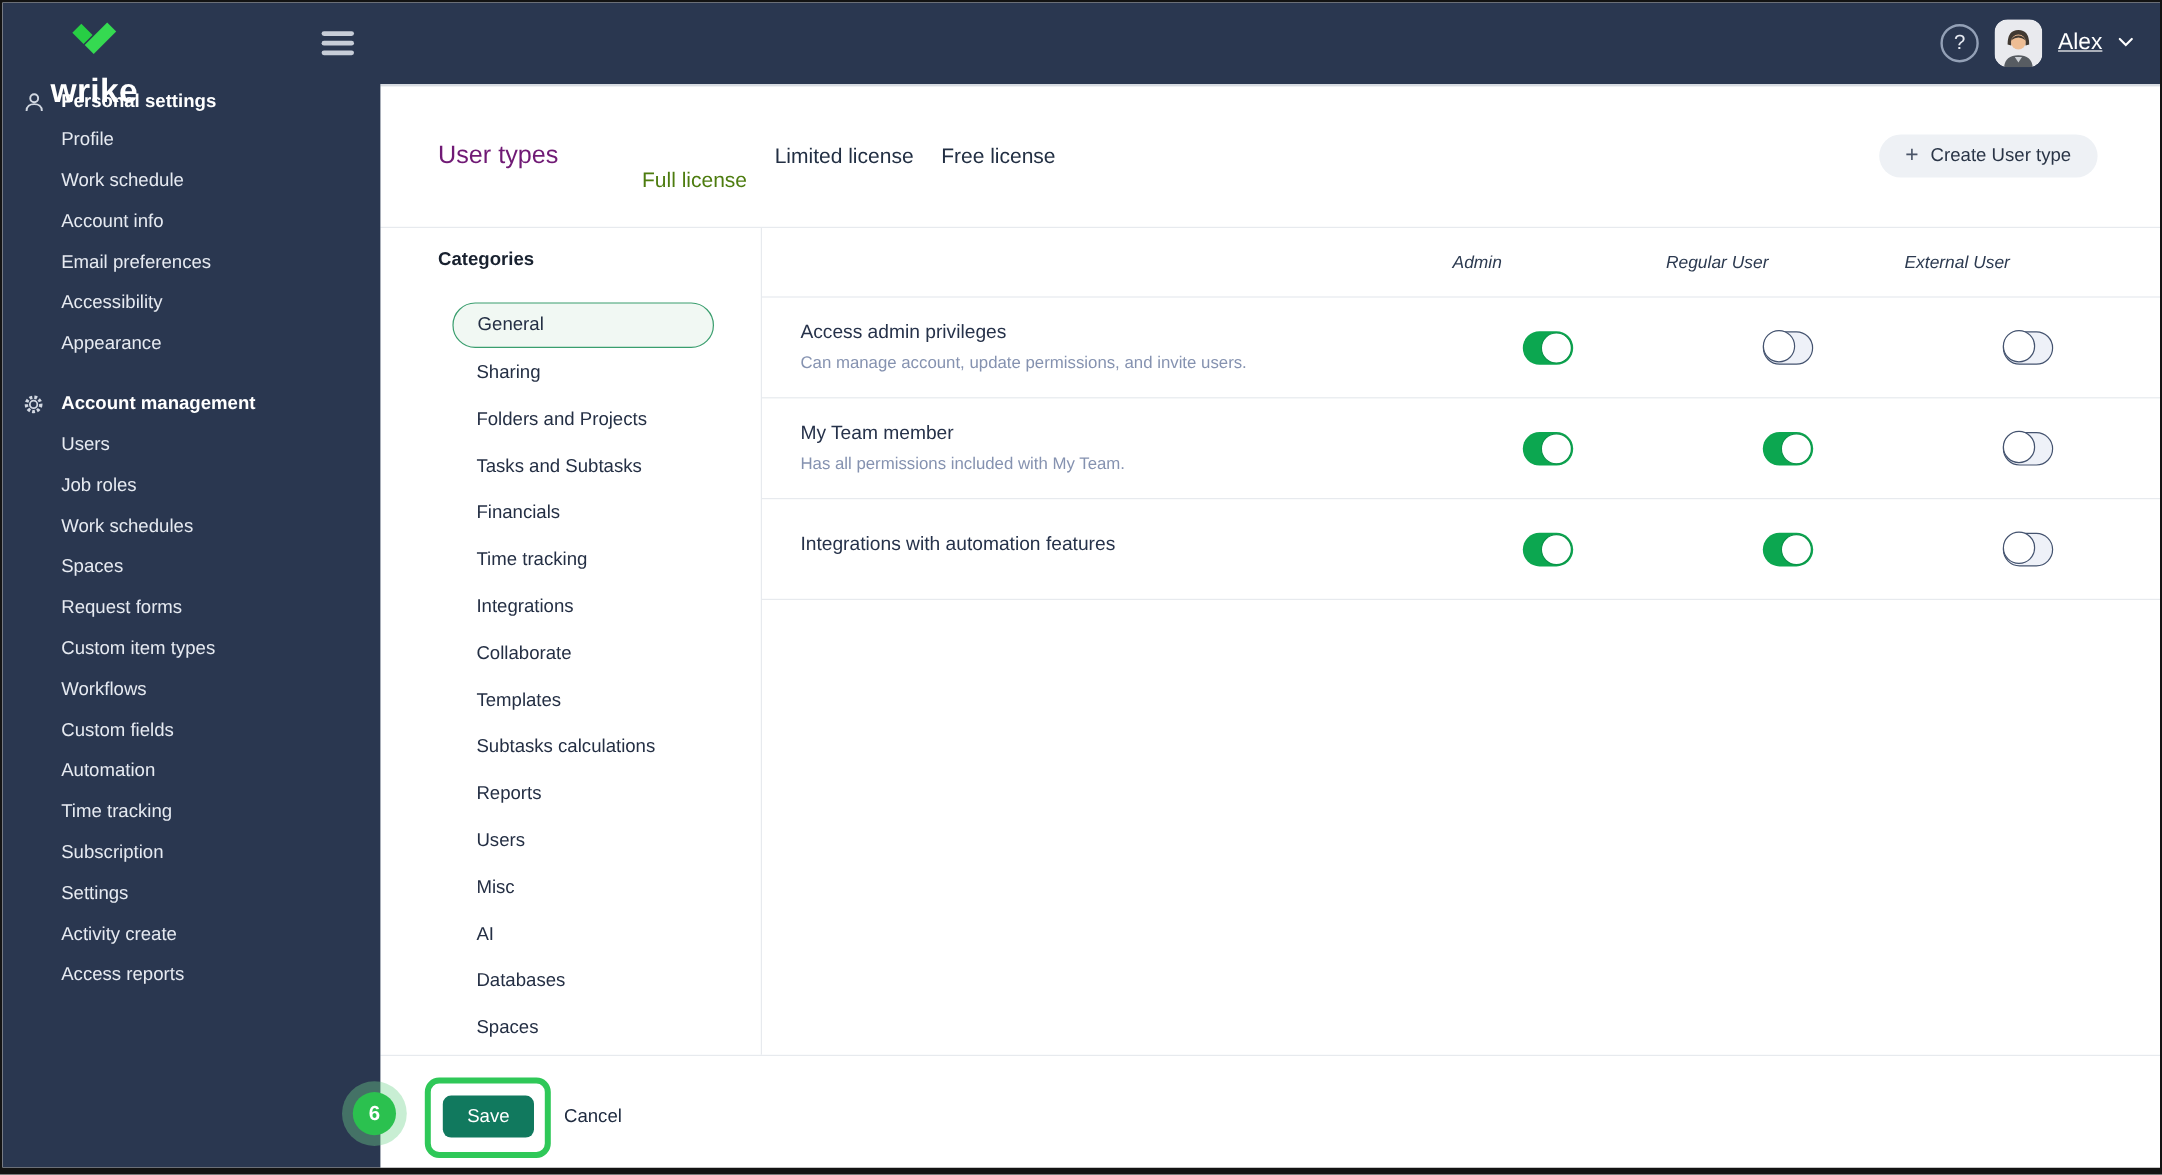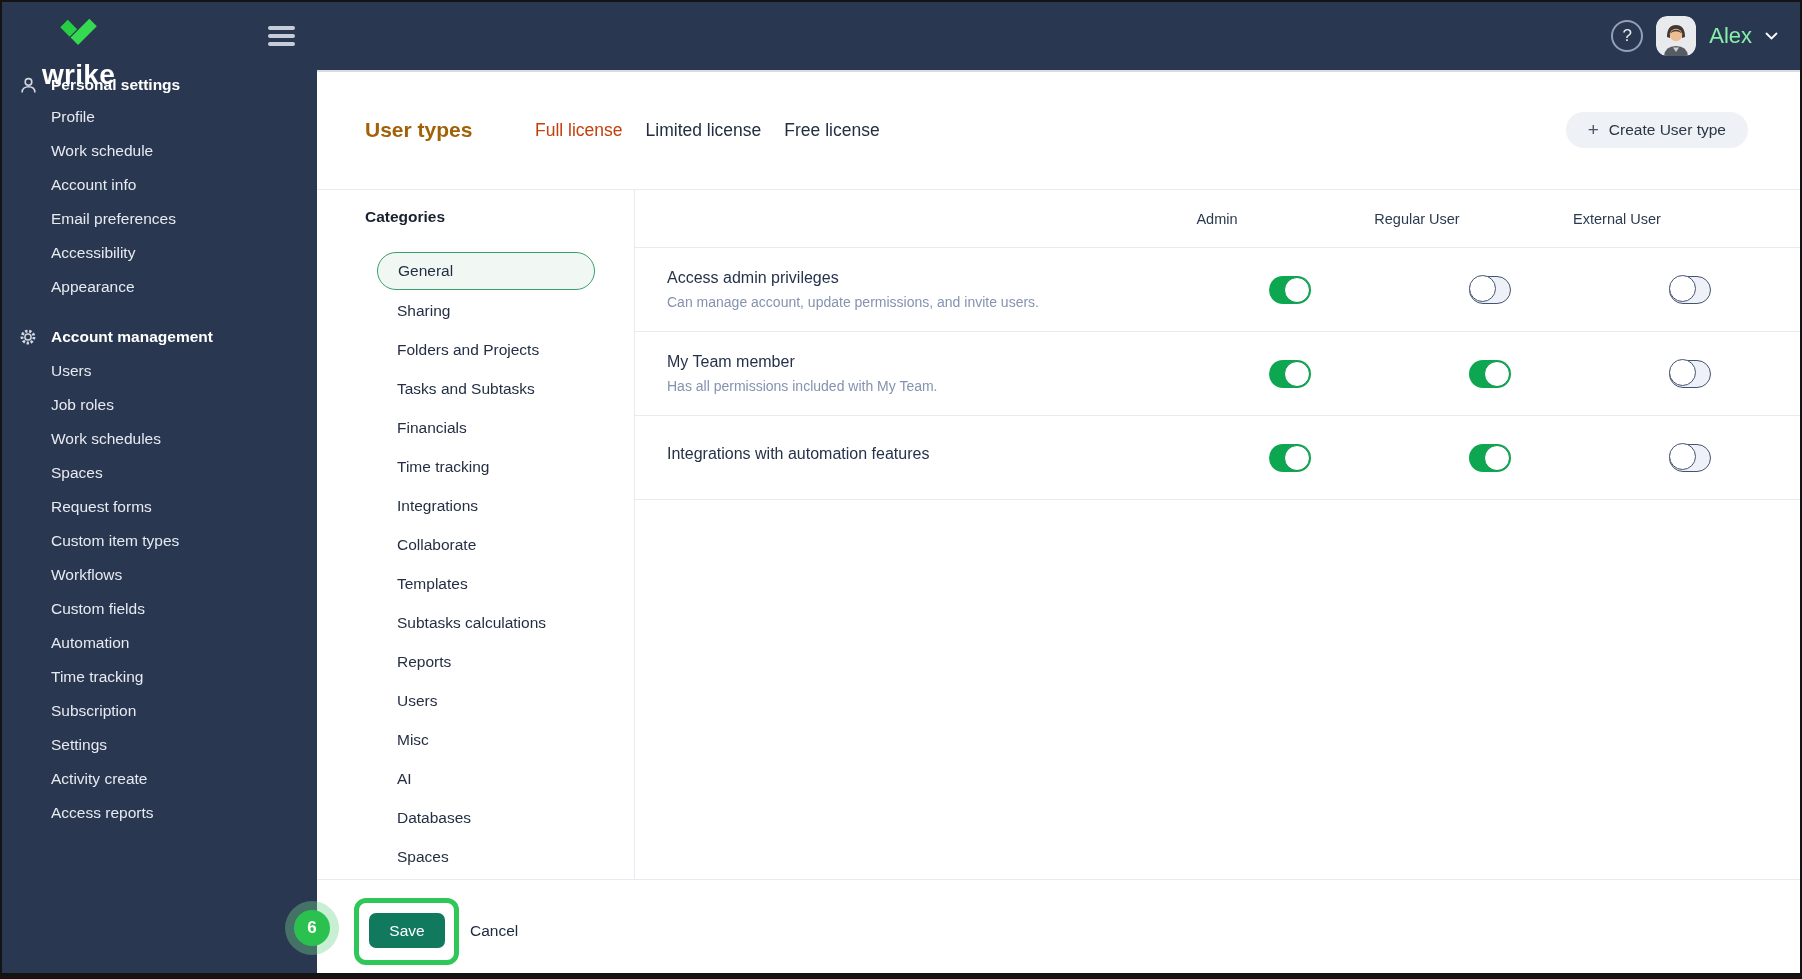--- a/index.html
+++ b/index.html
@@ -10,55 +10,55 @@
   
   .topbar { position:absolute; top:0; left:0; right:0; height:68px; background:#2a3750; z-index:2; }
   .logo { position:absolute; left:40px; top:14px; display:flex; align-items:center; gap:9px;flex-direction:column; }
   .logo-text { color:#ffffff; font-size:28px; font-weight:bold; letter-spacing:.3px; }
   .hamburger { position:absolute; left:266px; top:24px; width:27px; cursor:pointer; }
   .hamburger span { display:block; height:3.5px; background:#c7cdd8; border-radius:2px; margin-bottom:4.5px; }
   .topbar-right { position:absolute; right:22px; top:0; height:68px; display:flex; align-items:center; gap:13px; }
   .help-circle { width:32px; height:32px; border-radius:50%; border:2px solid #93a0b6; color:#e6eaf2;
                  font-size:17px; display:flex; align-items:center; justify-content:center; cursor:pointer; }
   .avatar { width:40px; height:40px; border-radius:11px; overflow:hidden; cursor:pointer; }
-  .user-name { color:#86efac; font-size:22px; }
+  .user-name { color:#ffffff; font-size:19px;text-decoration:underline; }
 
   
   .sidebar { position:absolute; top:68px; left:0; width:315px; bottom:0; background:#2a3750; z-index:1; }
   .side-heading { display:flex; align-items:center; height:30px; padding-left:16px; gap:13px;
                   color:#ffffff; font-weight:bold; font-size:15.5px; cursor:pointer; }
   .side-heading.second { height:34px; margin-top:16px; }
   .side-icon { width:20px; display:flex; justify-content:center; }
   .side-item { height:34px; line-height:34px; padding-left:49px; color:#e6eaf1; font-size:15.5px; cursor:pointer; }
 
   
   .main { position:absolute; left:315px; top:68px; right:0; bottom:0; background:#ffffff;
           border-top:2px solid #d8dce2; }
   .main-header { position:absolute; top:0; left:0; right:0; height:118px; border-bottom:1px solid #e7eaee; }
-  .page-title { position:absolute; left:48px; top:46px; font-size:21px; font-weight:bold; color:#a16207; }
+  .page-title { position:absolute; left:48px; top:46px; font-size:21px; font-weight:normal; color:#701a75; }
   .tabs { position:absolute; left:218px; top:48px; display:flex; gap:23px; font-size:17.5px; }
   .tab { color:#222f43; cursor:pointer; }
-  .tab.active { color:#c2410c; }
+  .tab.active { color:#4d7c0f;margin-top:20px; }
   .create-btn { position:absolute; right:52px; top:40px; height:36px; padding:0 22px; border-radius:18px;
                 background:#eef1f5; border:none; display:flex; align-items:center; gap:10px;
                 font-size:15.5px; color:#2a3547; cursor:pointer; font-family:inherit; }
   .plus { font-size:19px; color:#4a5568; }
 
   .content { position:absolute; top:118px; left:0; right:0; height:689px; display:flex; }
   .categories { width:318px; border-right:1px solid #e7eaee; padding-top:18px; flex:none; }
   .cat-heading { margin-left:48px; font-size:15.5px; font-weight:bold; color:#18212f; }
   .cat-list { margin-top:26px; }
   .cat-item { height:39px; display:flex; align-items:center; padding-left:80px;
               font-size:15.5px; color:#242f44; cursor:pointer; }
   .cat-item.selected { margin:0 40px 1px 60px; width:218px; height:38px; padding-left:20px;
                        border:1.5px solid #3a9e6e; background:#f1f8f3; border-radius:19px; }
 
   .perm-table { flex:1; display:flex; flex-direction:column; }
   .perm-header { height:58px; display:grid; grid-template-columns:1fr 200px 200px 200px;
-                 align-items:center; border-bottom:1px solid #e7eaee; padding-right:28px; }
+                 align-items:center; border-bottom:1px solid #e7eaee; padding-right:14px;font-style:italic; }
   .col-label { text-align:center; font-size:14.5px; color:#2c3a50; transform:translateX(-55px); }
   .perm-row { height:84px; display:grid; grid-template-columns:1fr 200px 200px 200px;
               align-items:center; border-bottom:1px solid #e7eaee; padding-right:10px; }
   .perm-label { padding-left:32px; }
   .perm-title { font-size:16px; color:#26324a; margin-bottom:7px; }
   .perm-desc { font-size:14px; color:#8592b0; }
   .toggle-cell { display:flex; justify-content:center; }
 
   .toggle { width:42px; height:28px; border-radius:14px; position:relative; cursor:pointer; }
   .toggle.on { background:#0ca750; }

